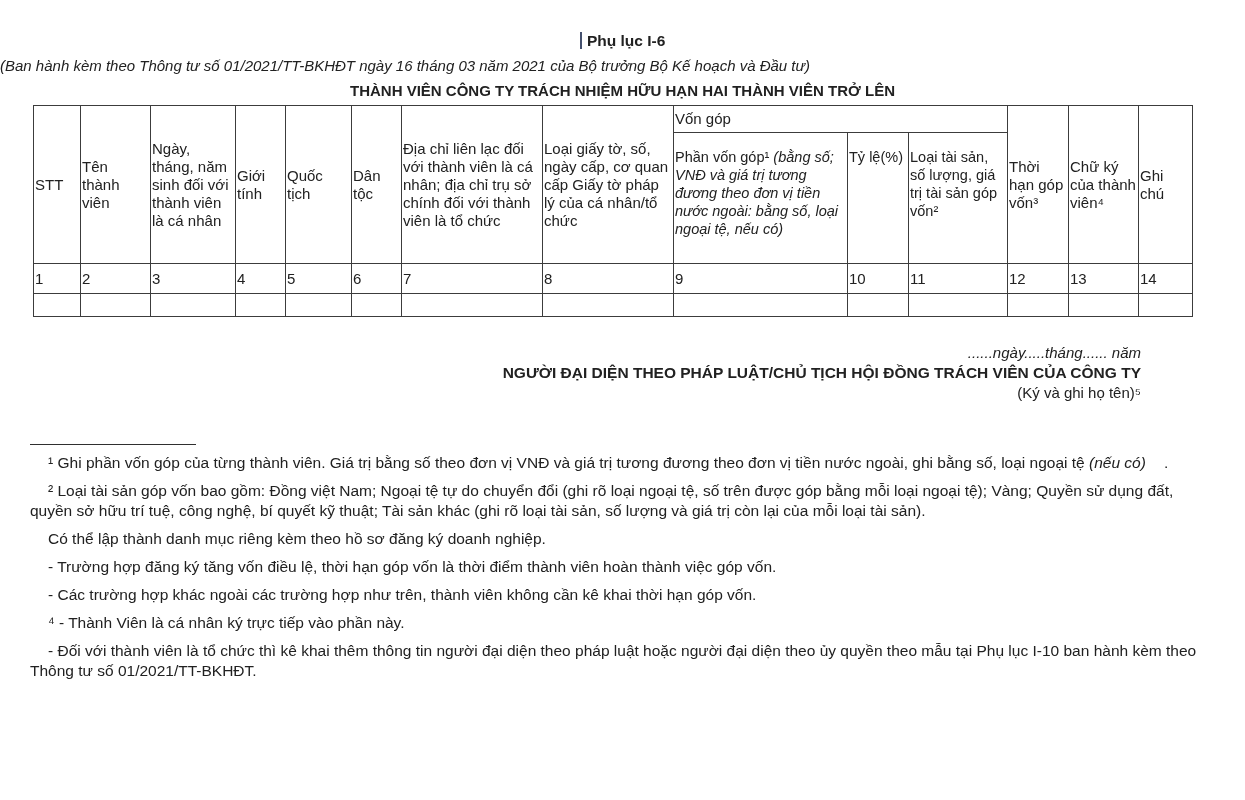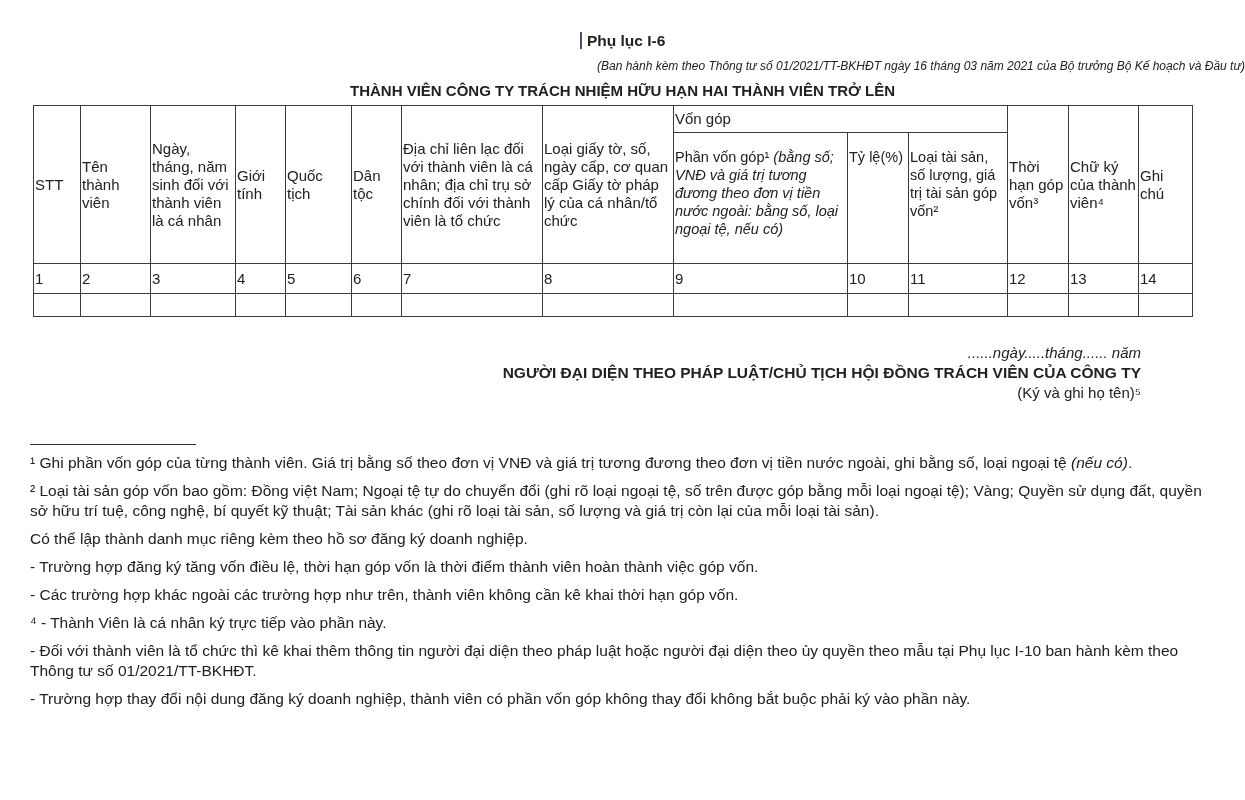--- a/index.html
+++ b/index.html
@@ -12,21 +12,21 @@
   }
   .page { position: relative; width: 1245px; height: 640px; padding-top: 30px; }
 
   
   .title-row { text-align: center; font-size: 15.5px; font-weight: bold; line-height: 22px; }
   .cursor {
     display: inline-block; width: 2px; height: 17px;
     background: #44506e; vertical-align: -3px; margin-right: 1px;
   }
   .subtitle {
-    text-align: right; font-style: italic; font-size: 12px;
+    text-align: left; font-style: italic; font-size: 15px;
     margin-top: 4px; line-height: 20px;
   }
   .heading {
     text-align: center; font-weight: bold; font-size: 15px;
     margin-top: 5px; line-height: 20px;
   }
 
   
   table.form {
     border-collapse: collapse; table-layout: fixed;
@@ -53,21 +53,21 @@
   .sign-note { font-size: 15px; line-height: 19px; }
 
   
   .fn-sep {
     width: 166px; border-top: 1.5px solid #2f2f2f;
     margin: 42px 0 0 30px;
   }
   .footnotes { margin: 8px 30px 0 30px; }
   .footnote { font-size: 15.5px; line-height: 20px; margin-top: 8px; }
   .footnote em { font-style: italic; }
-  .footnote span { font-style: normal; }
+  .footnote span { font-style: normal; margin-left: 18px; }
 </style>
 </head>
 <body>
 
 <div class="page">
 
   <div class="title-row">
     <span class="cursor"></span>
     <span>Phụ lục I-6</span>
   </div>
@@ -160,16 +160,15 @@
   <div class="fn-sep"></div>
 
   <div class="footnotes" id="footnotes">
       <p class="footnote"><span>¹ Ghi phần vốn góp của từng thành viên. Giá trị bằng số theo đơn vị VNĐ và giá trị tương đương theo đơn vị tiền nước ngoài, ghi bằng số, loại ngoại tệ </span><em>(nếu có)</em><span>.</span></p>
       <p class="footnote"><span>² Loại tài sản góp vốn bao gồm: Đồng việt Nam; Ngoại tệ tự do chuyển đổi (ghi rõ loại ngoại tệ, số trên được góp bằng mỗi loại ngoại tệ); Vàng; Quyền sử dụng đất, quyền sở hữu trí tuệ, công nghệ, bí quyết kỹ thuật; Tài sản khác (ghi rõ loại tài sản, số lượng và giá trị còn lại của mỗi loại tài sản).</span></p>
       <p class="footnote"><span>Có thể lập thành danh mục riêng kèm theo hồ sơ đăng ký doanh nghiệp.</span></p>
       <p class="footnote"><span>- Trường hợp đăng ký tăng vốn điều lệ, thời hạn góp vốn là thời điểm thành viên hoàn thành việc góp vốn.</span></p>
       <p class="footnote"><span>- Các trường hợp khác ngoài các trường hợp như trên, thành viên không cần kê khai thời hạn góp vốn.</span></p>
       <p class="footnote"><span>⁴ - Thành Viên là cá nhân ký trực tiếp vào phần này.</span></p>
       <p class="footnote"><span>- Đối với thành viên là tổ chức thì kê khai thêm thông tin người đại diện theo pháp luật hoặc người đại diện theo ủy quyền theo mẫu tại Phụ lục I-10 ban hành kèm theo Thông tư số 01/2021/TT-BKHĐT.</span></p>
-      <p class="footnote"><span>- Trường hợp thay đổi nội dung đăng ký doanh nghiệp, thành viên có phần vốn góp không thay đổi không bắt buộc phải ký vào phần này.</span></p>
     </div>
 
 </div>
 
 </body></html>

